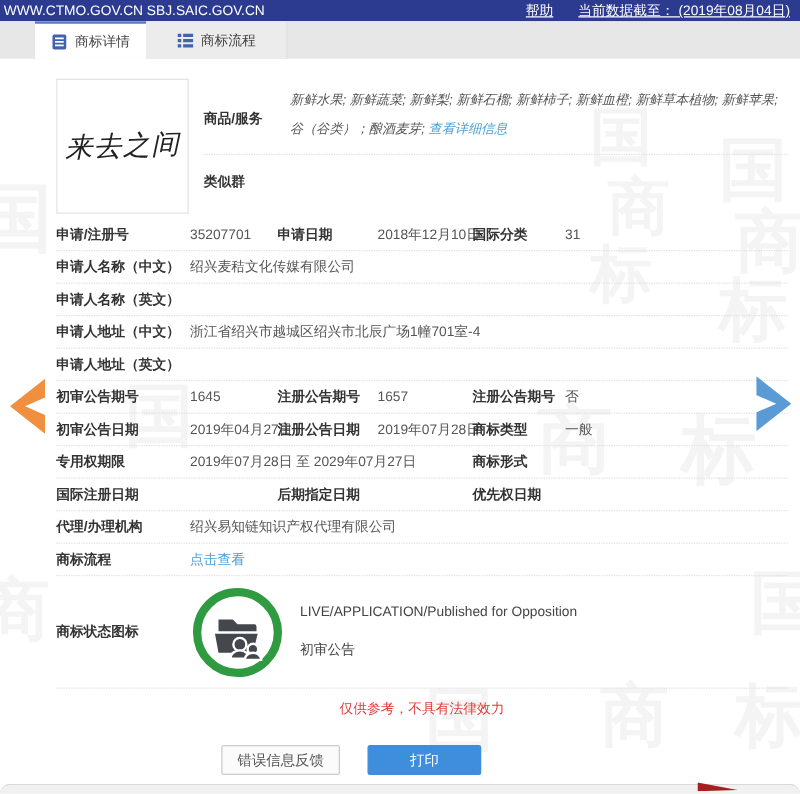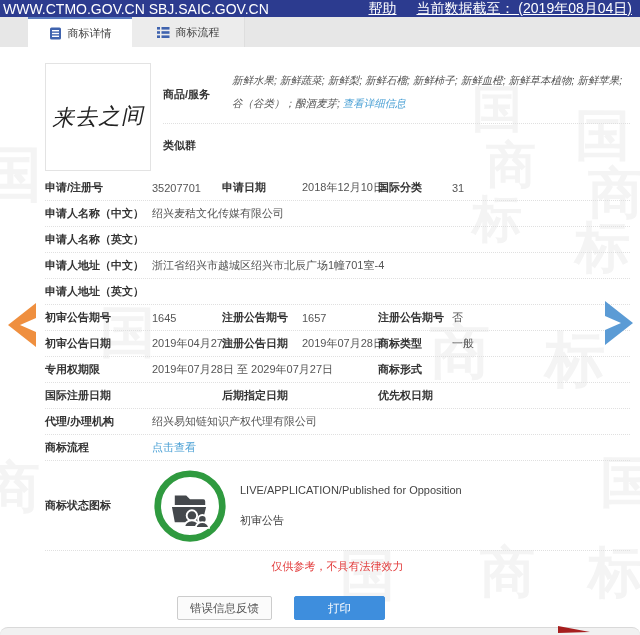--- a/index.html
+++ b/index.html
@@ -7,34 +7,34 @@
   body {
     font-family:"Liberation Sans","DejaVu Sans",sans-serif;
     font-size:11px; color:#555; background:#fff; position:relative;
   }
   
   .wm { position:absolute; color:#f4f4f4; z-index:0; font-weight:bold; line-height:1; user-select:none; }
   
   .topbar {
     position:relative; z-index:2; height:17px; background:#2c3b8f; color:#fff;
     display:flex; align-items:center; justify-content:space-between;
-    padding:0 8px 0 3px; font-size:14px;
+    padding:0 8px 0 3px; font-size:11px;
   }
   .topbar-right { display:flex; gap:20px; align-items:center;text-decoration:underline; }
   .topbar-right .help { cursor:pointer; }
   
   .tabbar {
     position:relative; z-index:2; height:30px; background:#e7e7e7;
     display:flex; padding-left:28px; align-items:stretch;
   }
   .tab {
     display:flex; align-items:center; justify-content:center; gap:6px;
     width:89px; font-size:11px; color:#444; cursor:pointer;
   }
-  .tab.active { background:#fff; border-top:2px solid #5b7cc0; width:104px; }
+  .tab.active { background:#fff; border-top:2px solid #5b7cc0; width:89px; }
   .tab.inactive { background:#ececec; width:113px; border-right:1px solid #dedede; }
   
   .content { position:relative; z-index:1; padding:16px 10px 0 45px; }
   .link { color:#4aa0d5; text-decoration:none; cursor:pointer; }
   
   .top-section { display:flex; min-height:112px; }
   .tm-box {
     width:106px; height:108px; border:1px solid #e3e3e3; background:#fff;
     display:flex; align-items:center; justify-content:center; flex:none;
   }

